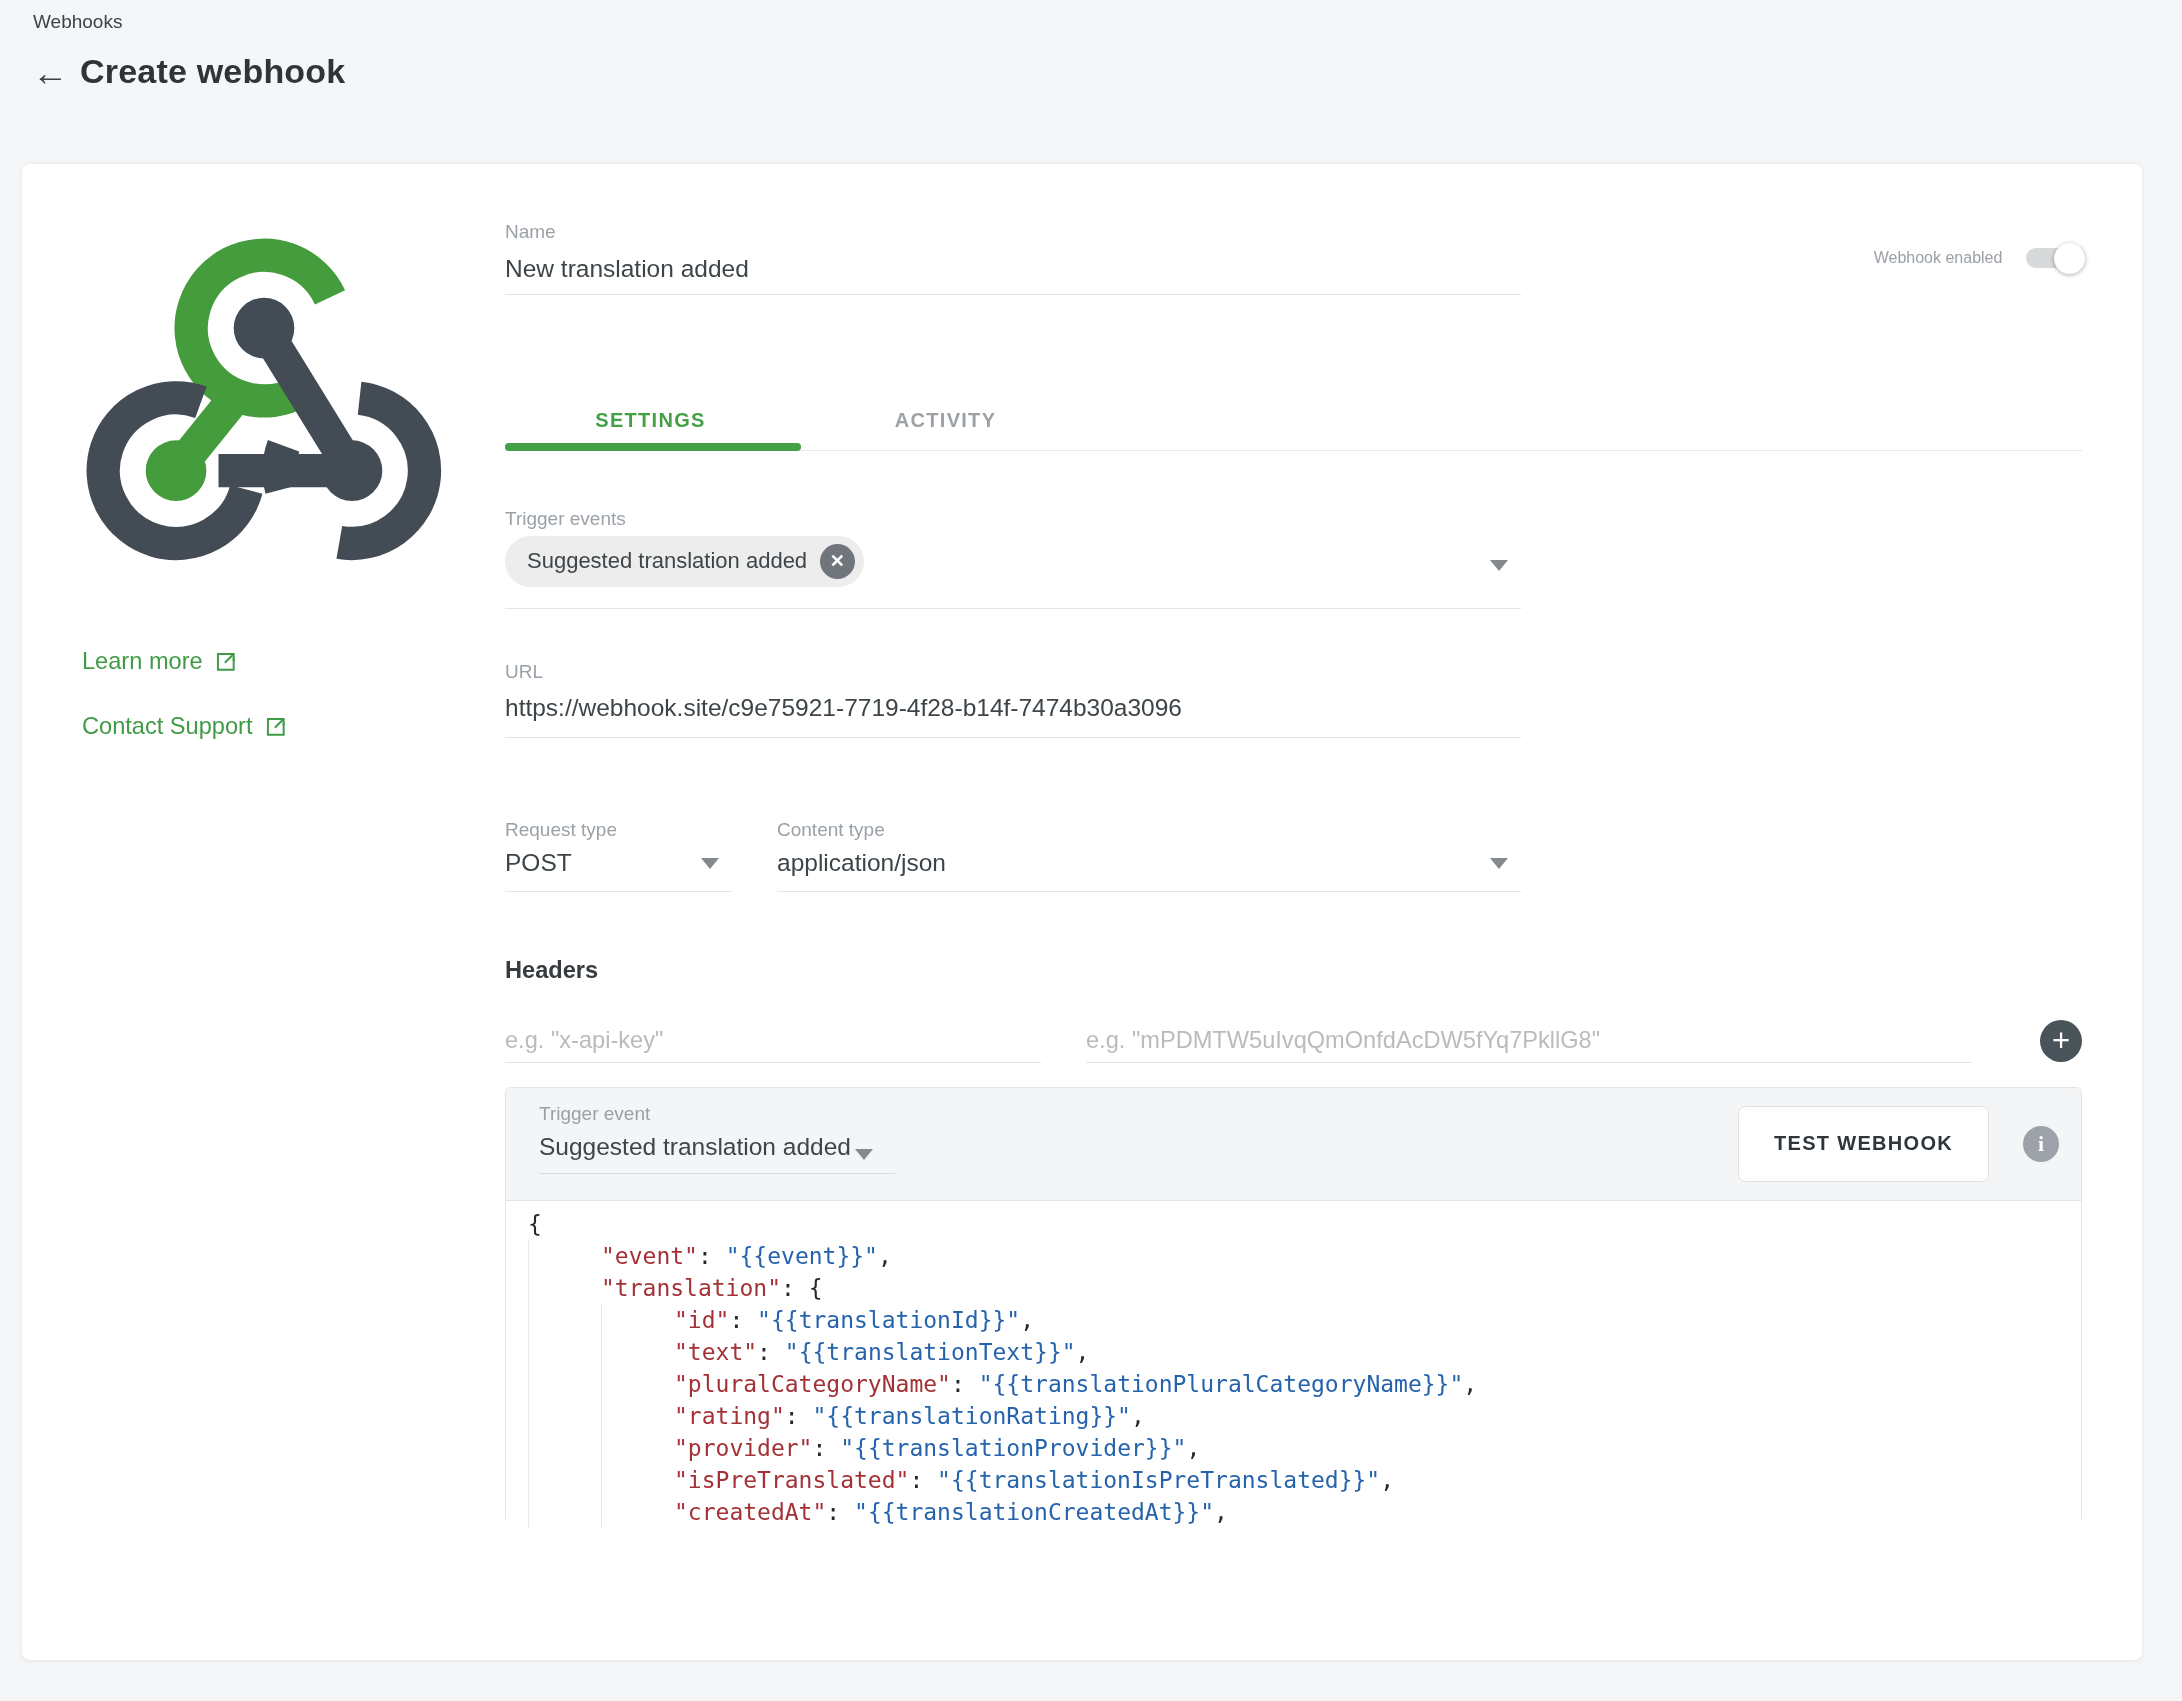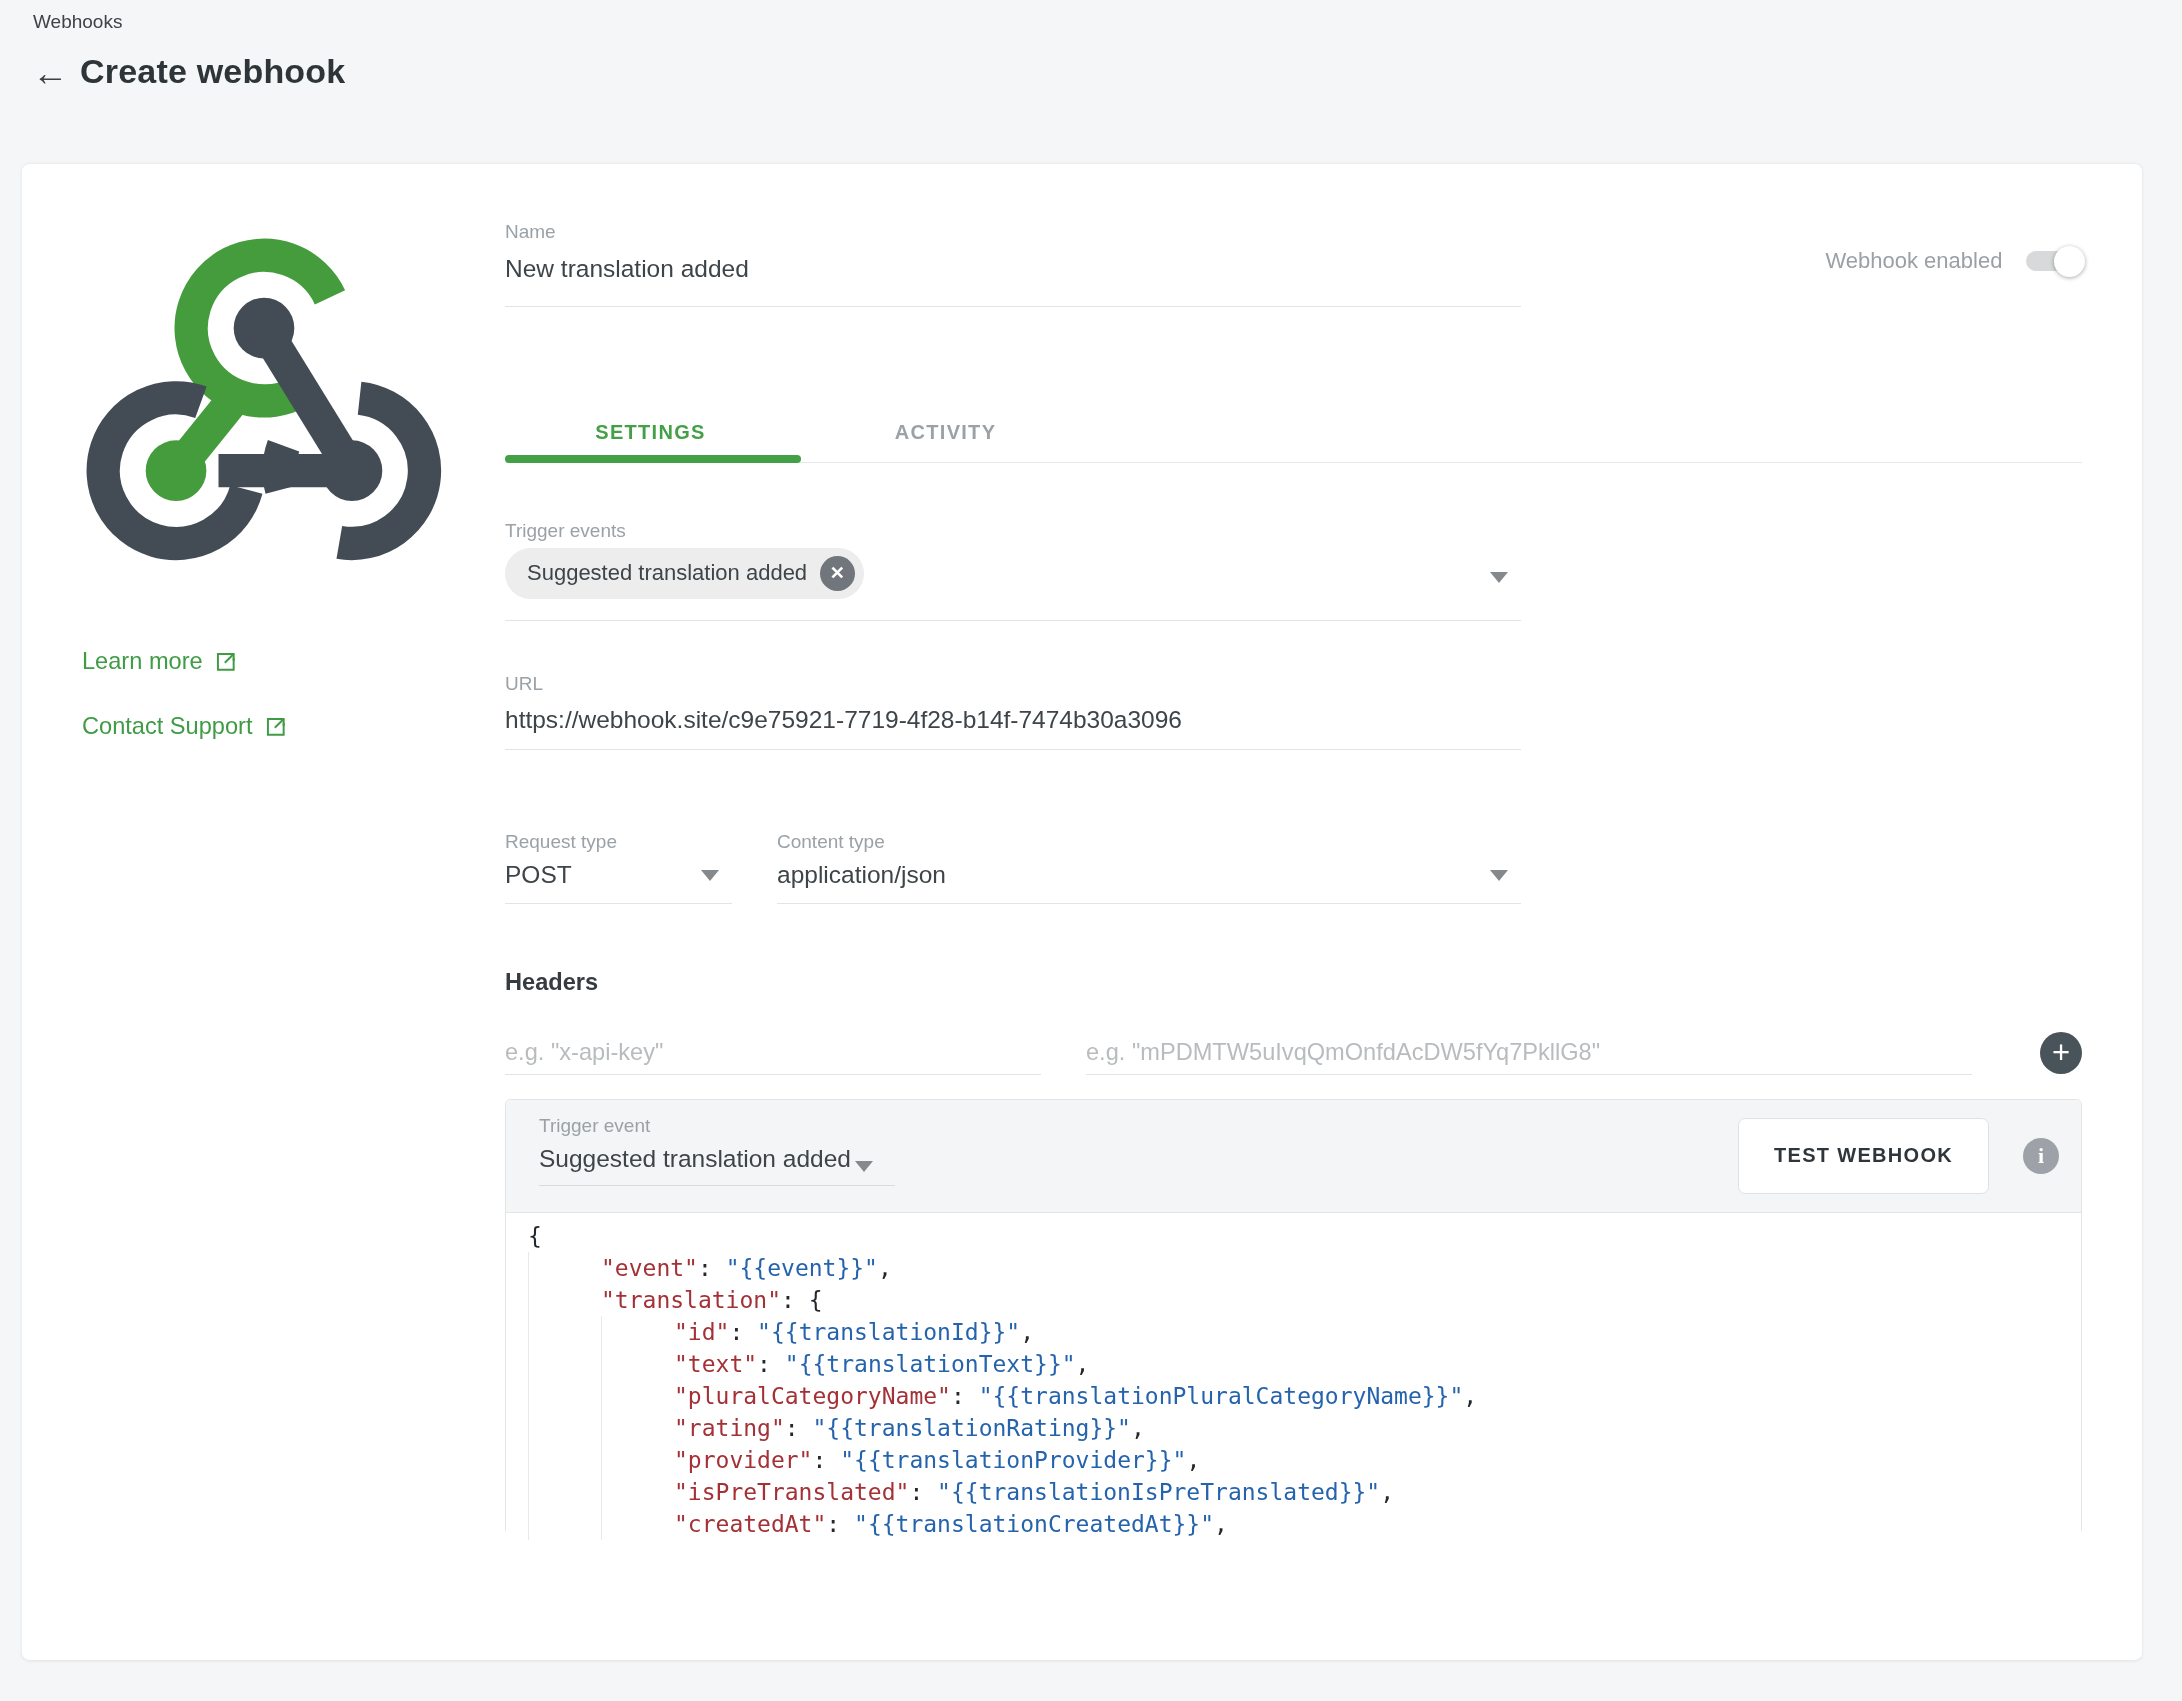--- a/index.html
+++ b/index.html
@@ -27,25 +27,25 @@
   .link.support { top:549px; }
   .ext-icon { width:23.6px; height:23.6px; display:inline-block; }
 
   
   .main-col { position:absolute; left:483px; top:0; width:1577px; height:100%; }
 
   .f-label { font-size:19px; line-height:23.6px; color:#9aa1a7; }
   .f-value { font-size:24.5px; line-height:31px; color:#3e4549; margin-top:9px; }
   .u-line { border-bottom:0.9px solid #e3e4e6; }
 
-  .name-group { margin-top:56px; width:1016px; padding-bottom:22px; }
+  .name-group { margin-top:56px; width:1016px; padding-bottom:10px; }
 
   
   .toggle-wrap { position:absolute; right:0; top:84px; display:flex; align-items:center; gap:23.6px; }
-  .toggle-label { font-size:22px; color:#9aa0a6; }
+  .toggle-label { font-size:16px; color:#9aa0a6; }
   .switch { position:relative; width:56px; height:20px; background:#d7d9da; border-radius:10px; cursor:pointer; }
   .knob { position:absolute; right:-2.7px; top:-5.5px; width:31px; height:31px; background:#ffffff;
     border-radius:50%; box-shadow:0 0.9px 4.5px rgba(0,0,0,.35); }
 
   
   .tabs { position:relative; margin-top:100px; height:56px; border-bottom:1.8px solid #e8e9ea; }
   .tab { display:inline-block; width:291px; line-height:51px; text-align:center;
     font-size:20px; font-weight:bold; letter-spacing:1.3px; cursor:pointer; }
   .tab.active { color:#43a047; }
   .tab.idle { color:#9ba1a6; }

